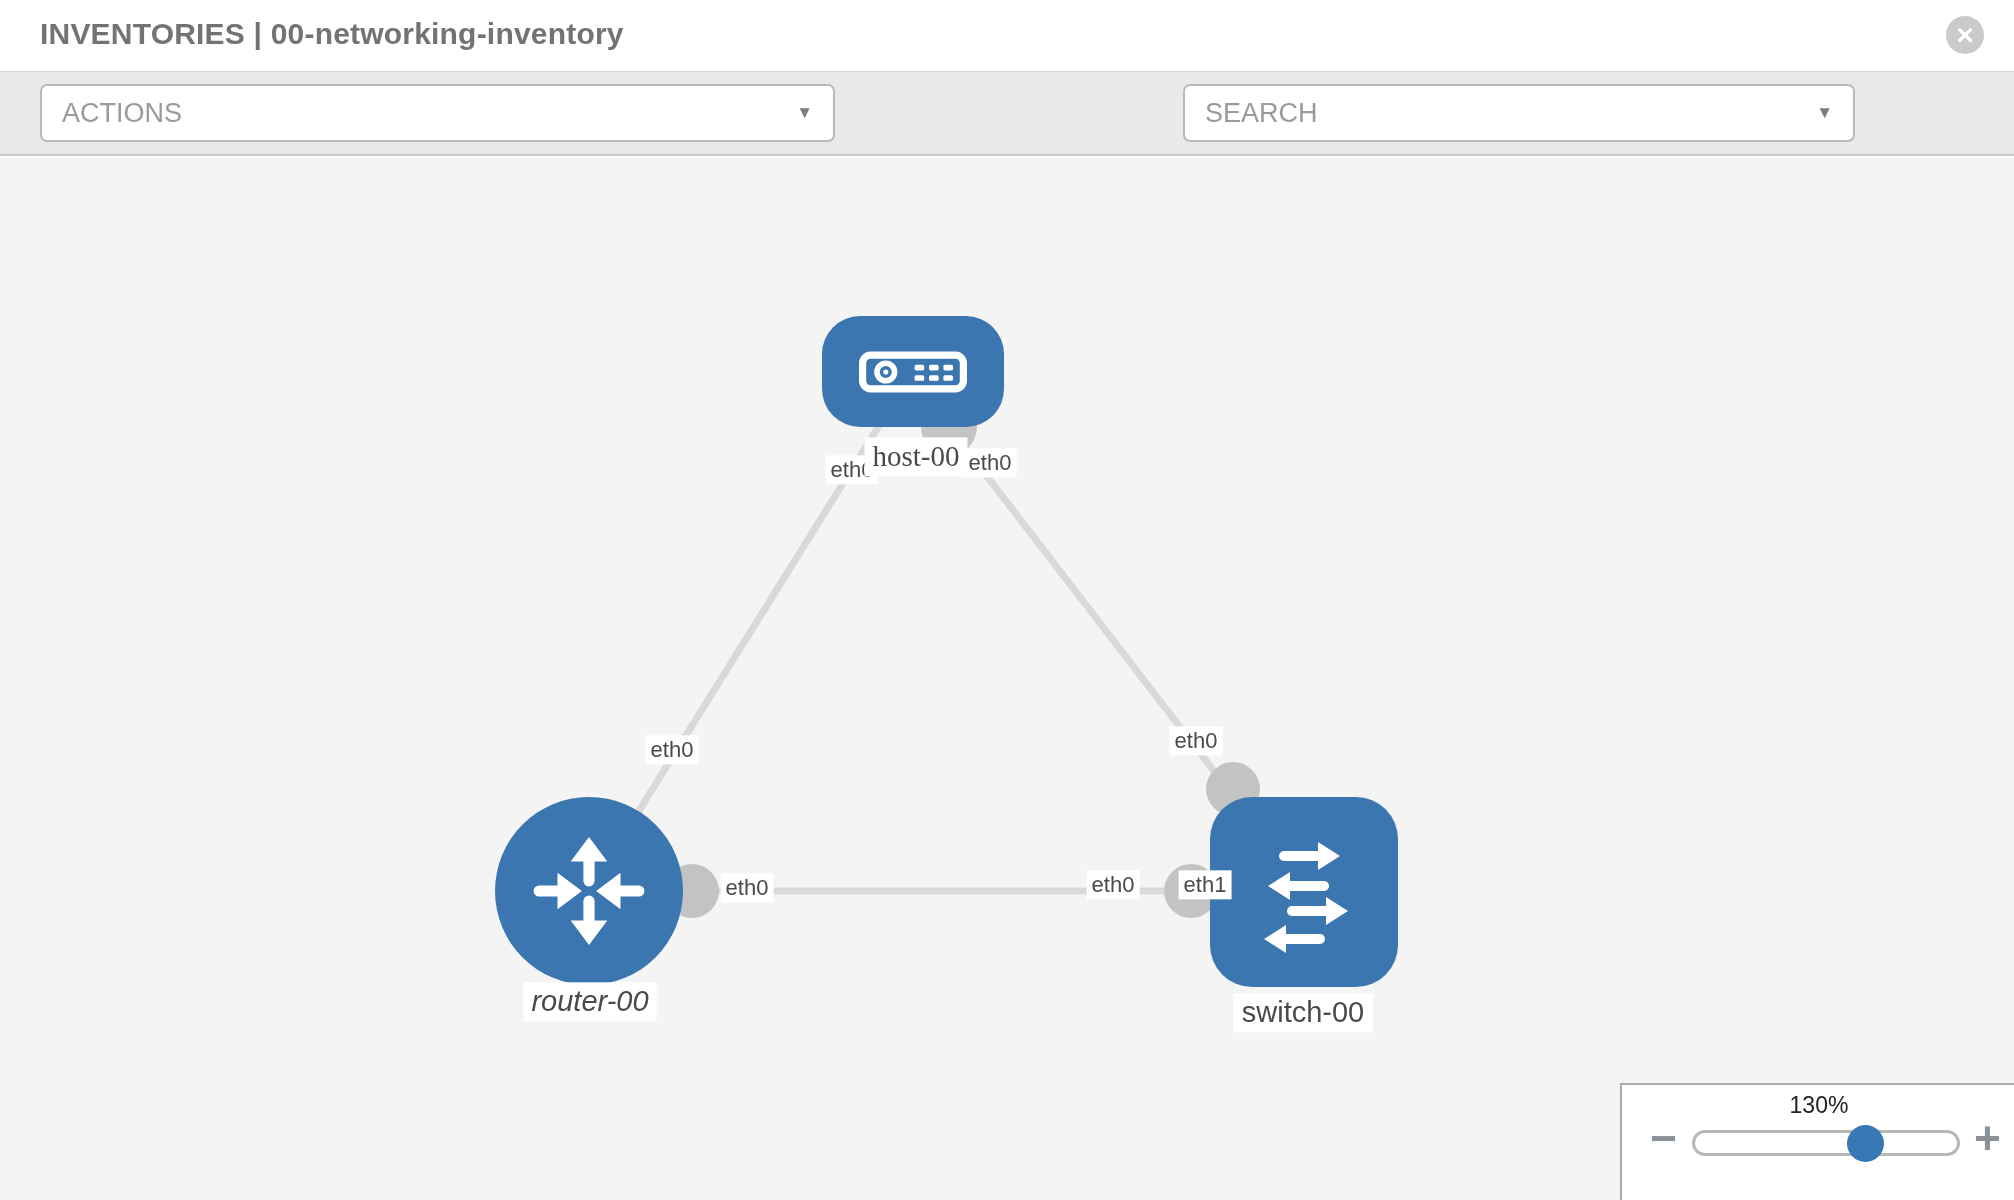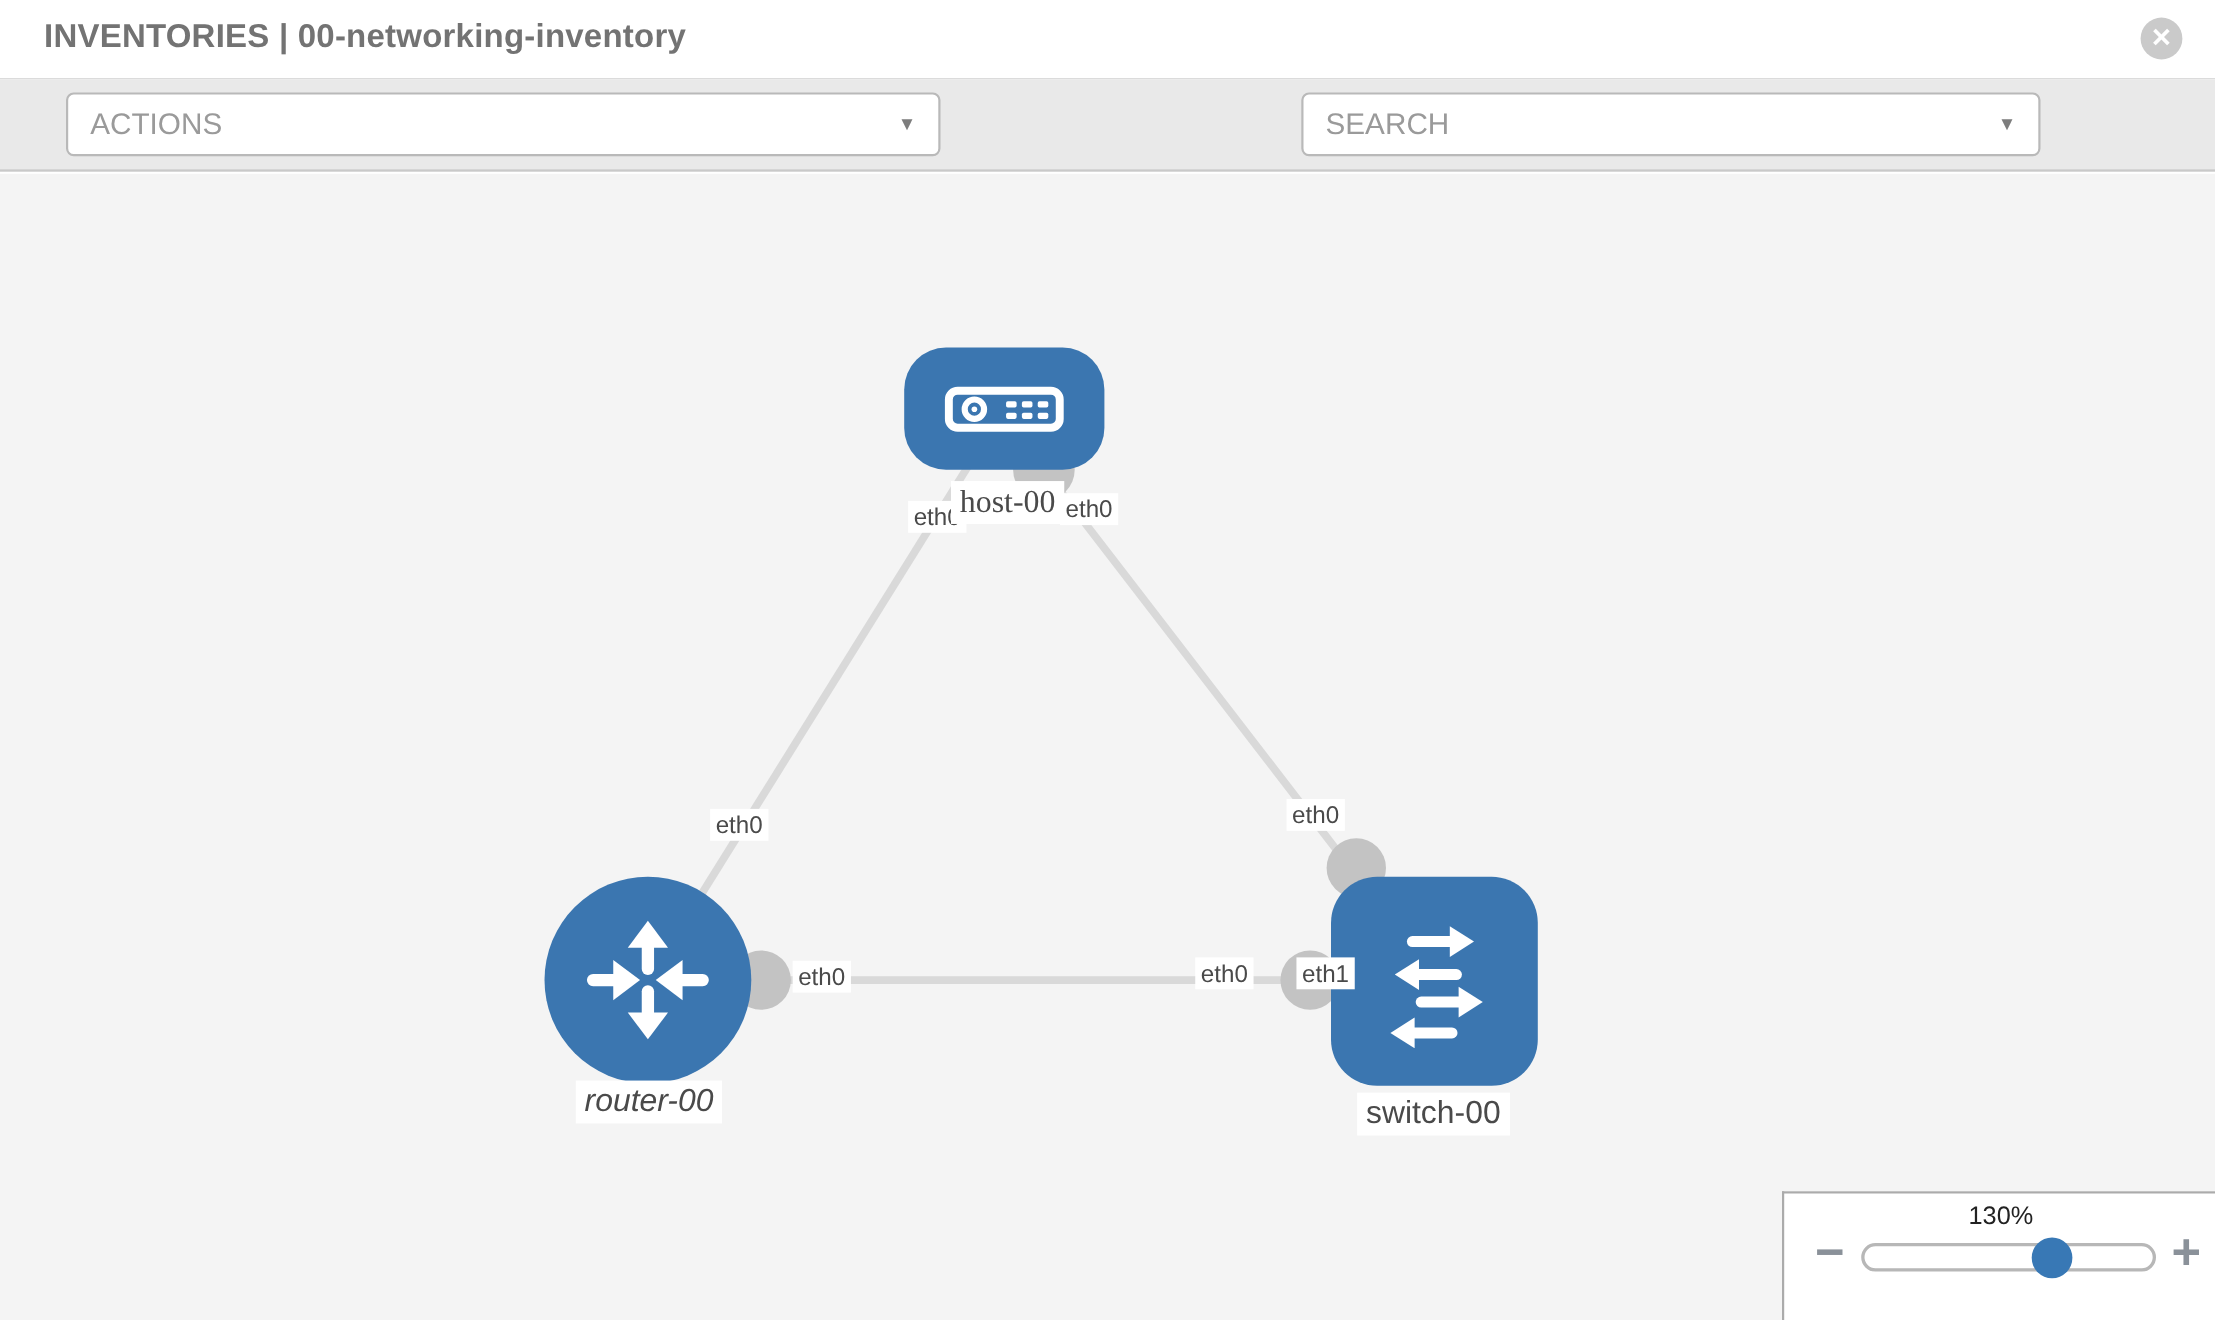--- a/index.html
+++ b/index.html
@@ -12,21 +12,21 @@
   .header{position:absolute;left:0;top:0;width:2014px;height:71px;background:#fff;border-bottom:1px solid #d8d8d8;}
   .header .title{position:absolute;left:40px;top:17px;font-size:30px;font-weight:bold;color:#737373;letter-spacing:.2px;}
   .close-btn{position:absolute;right:30px;top:16px;width:38px;height:38px;border-radius:50%;
     background:#cacaca;color:#fff;display:flex;align-items:center;justify-content:center;
     font-size:30px;font-weight:bold;cursor:pointer;line-height:1;}
   
   .toolbar{position:absolute;left:0;top:72px;width:2014px;height:84px;background:#e9e9e9;border-bottom:2px solid #c9c9c9;box-sizing:border-box;}
   .select{position:absolute;top:12px;height:58px;background:#fff;border:2px solid #b9b9b9;border-radius:7px;
     box-sizing:border-box;display:flex;align-items:center;padding:0 20px;color:#9a9a9a;font-size:27px;cursor:pointer;}
   .select .caret{position:absolute;right:20px;top:50%;transform:translateY(-50%);font-size:17px;color:#7d7d7d;}
-  .select-actions{left:40px;width:795px;margin-left:20px;}
+  .select-actions{left:40px;width:795px;}
   .select-search{left:1183px;width:672px;}
   .tool-icon{position:absolute;top:95px;width:40px;height:40px;cursor:pointer;}
   .tool-wrench{left:1046px;}
   .tool-key{left:1114px;}
   
   .canvas{position:absolute;left:0;top:158px;width:2014px;height:1042px;background:#f4f4f4;}
   .links-layer{position:absolute;left:0;top:0;width:2014px;height:1042px;}
   .node{position:absolute;background:#3b76b0;display:flex;align-items:center;justify-content:center;cursor:pointer;}
   .node-host{left:822px;top:158px;width:182px;height:111px;border-radius:38px;}
   .node-router{left:495px;top:639px;width:188px;height:188px;border-radius:50%;}

